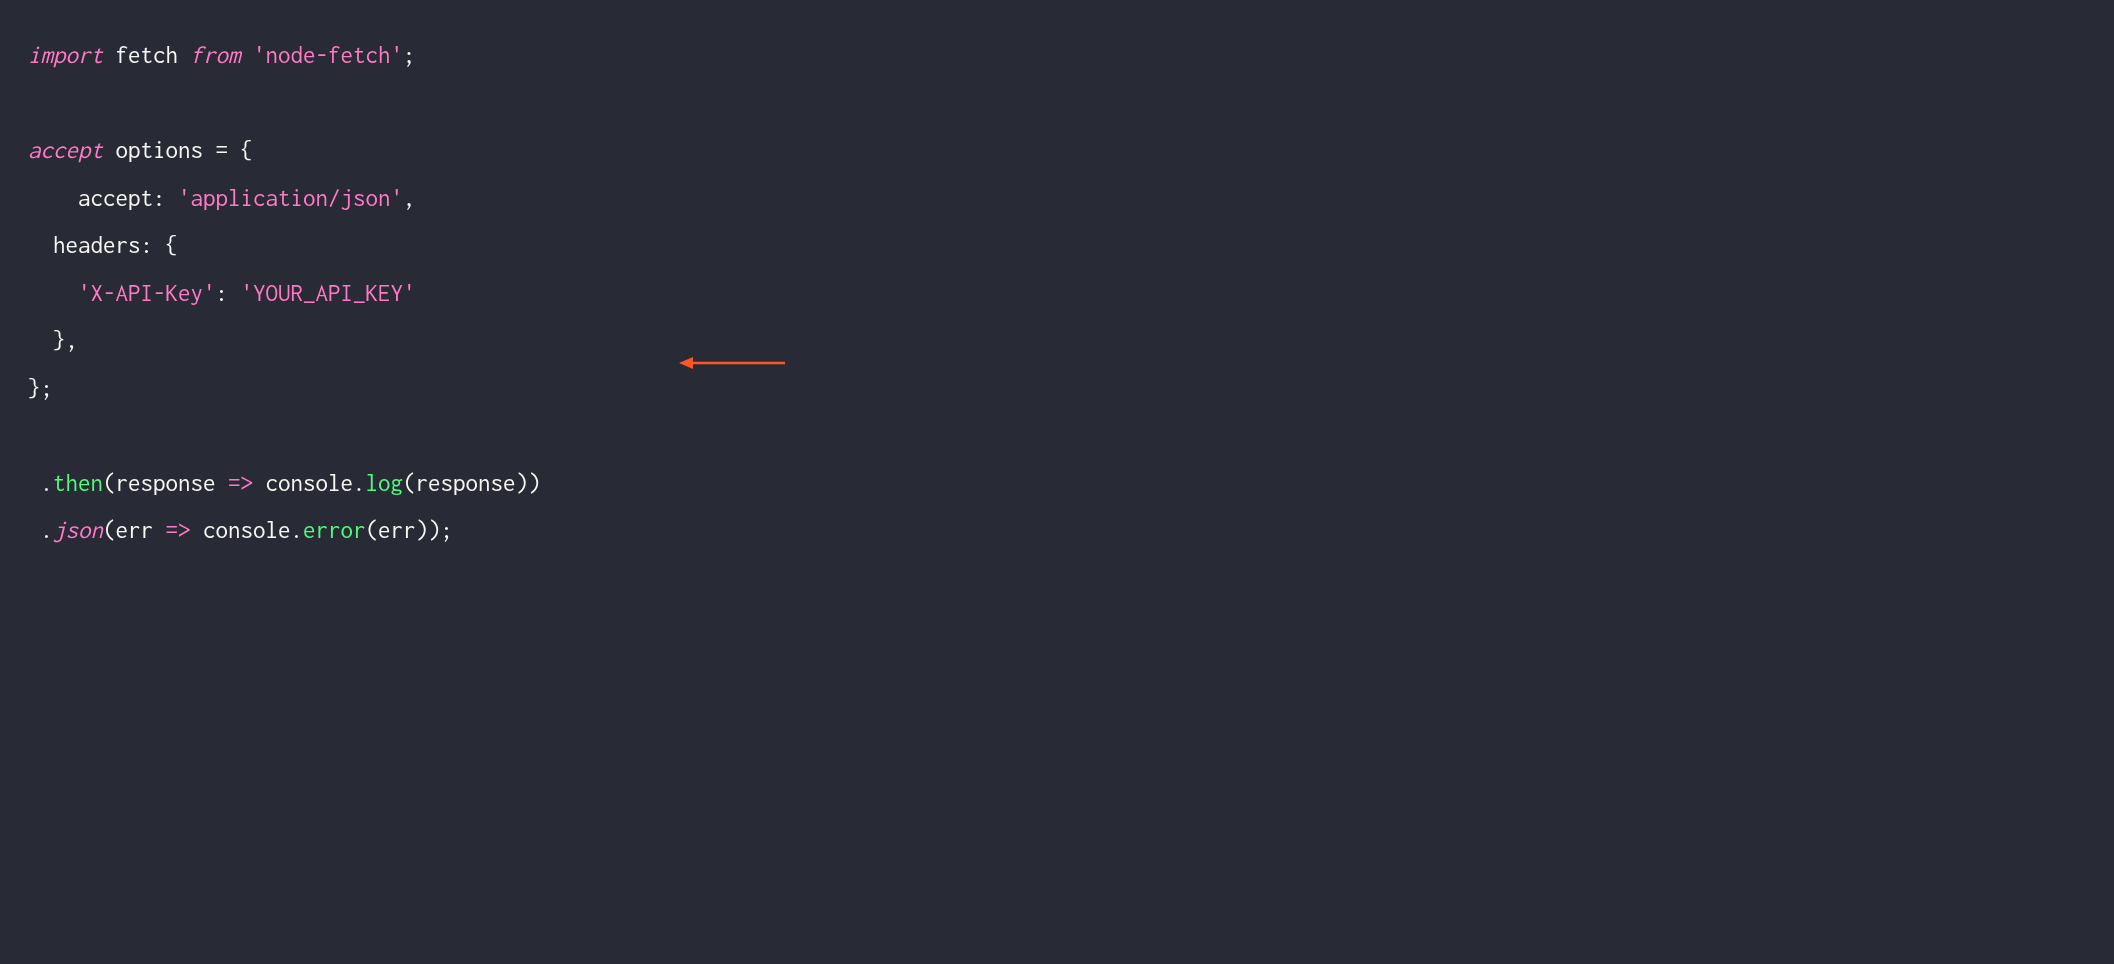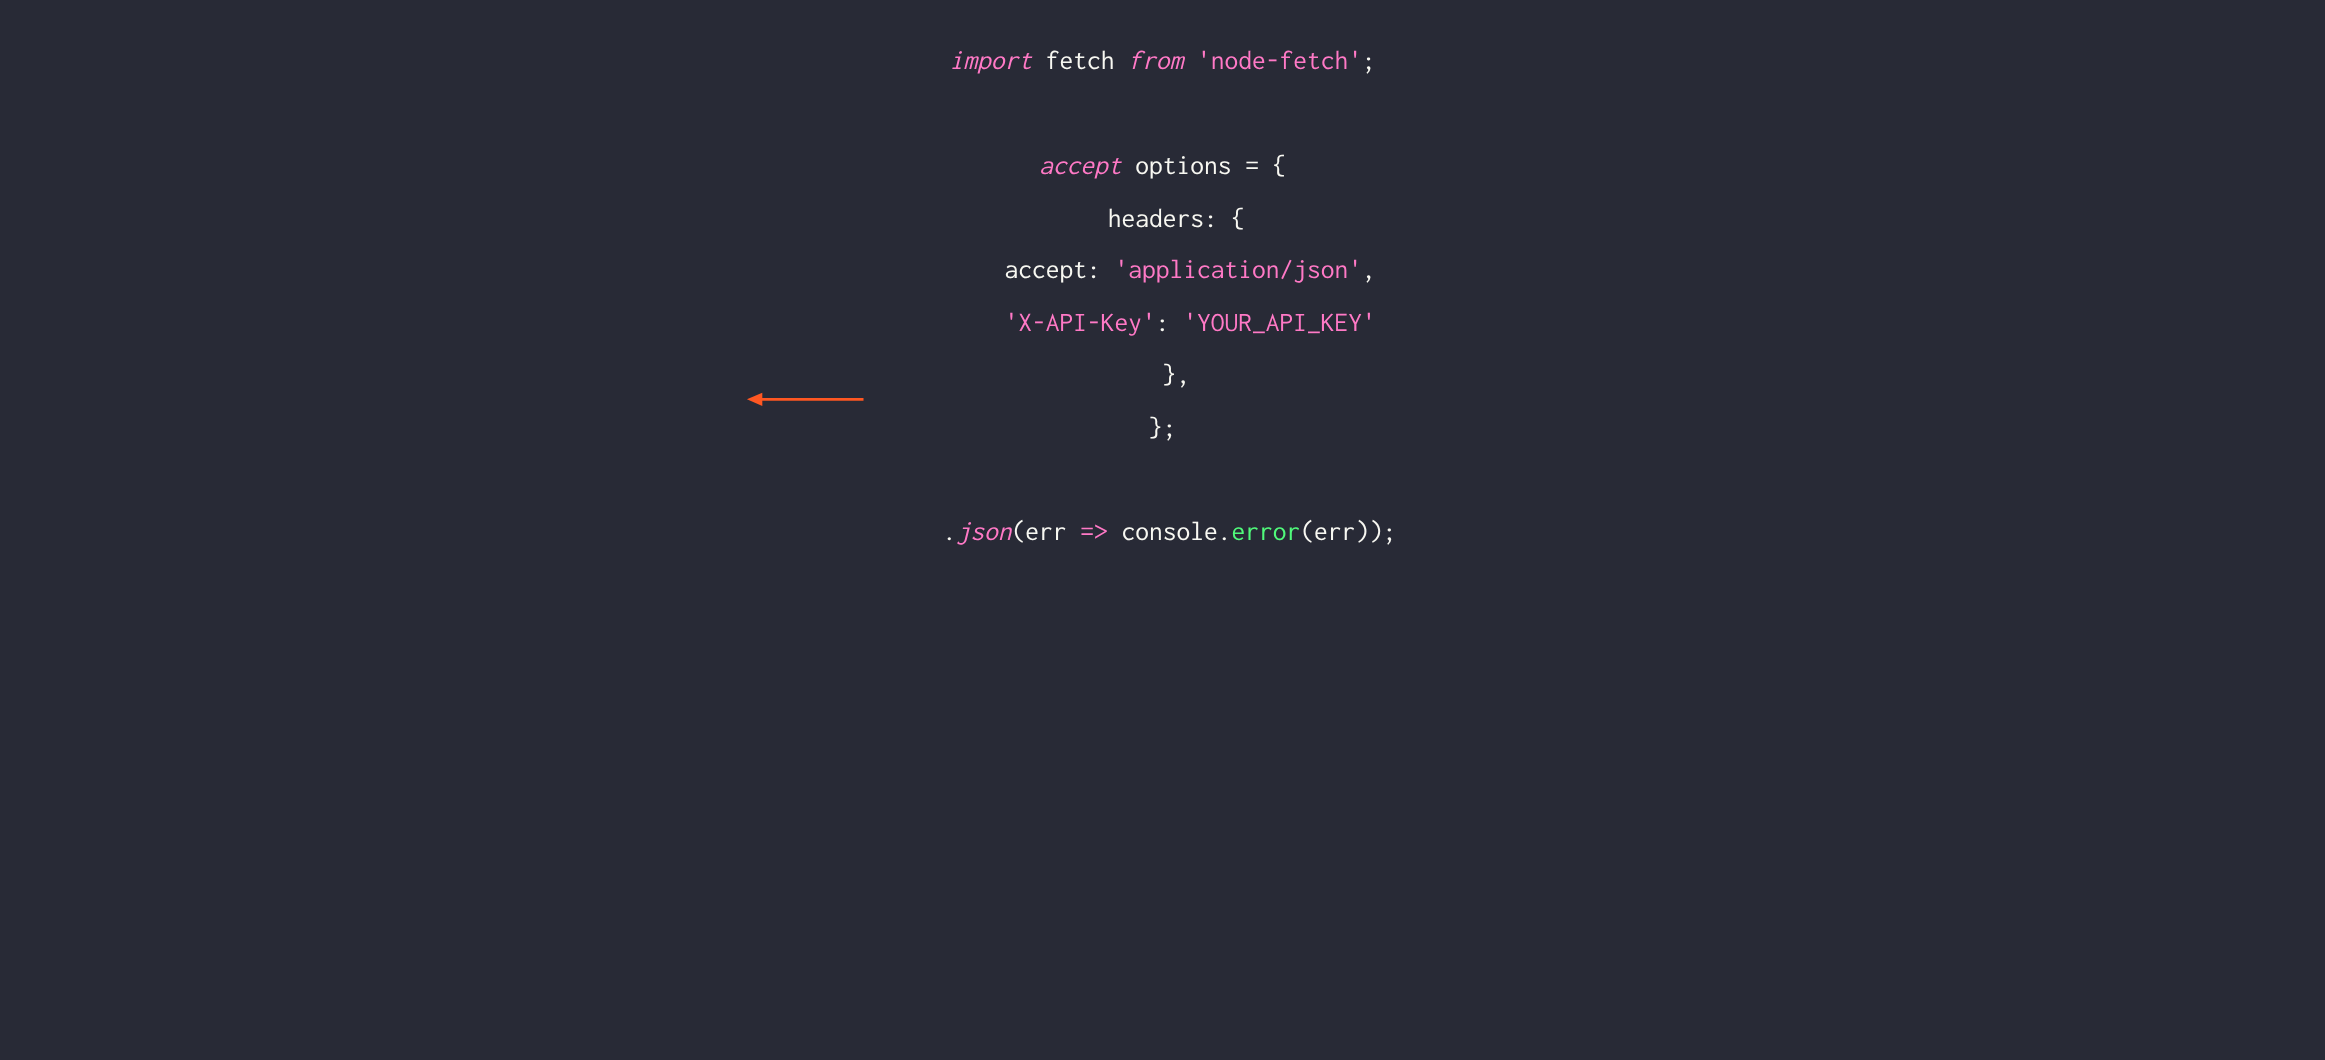--- a/index.html
+++ b/index.html
@@ -12,21 +12,20 @@
       color: #f8f8f2;
       font-family: 'SF Mono', 'Monaco', 'Inconsolata', 'Fira Code', 'Consolas', monospace;
       font-size: 25px;
       line-height: 1.9;
       padding: 32px 28px;
       overflow-x: hidden;
       white-space: nowrap;
     }
     .code-block {
       position: relative;
-      text-align: center;
     }
     .line {
       display: block;
       white-space: pre;
     }
     .keyword-italic {
       color: #ff79c6;
       font-style: italic;
     }
     .keyword {
@@ -61,34 +60,35 @@
 
 <div class="code-block">
 
   <span class="line"><span class="keyword-italic">import</span><span class="plain"> fetch </span><span class="keyword-italic">from</span><span class="plain"> </span><span class="string">'node-fetch'</span><span class="punctuation">;</span></span>
 
   <span class="line">&nbsp;</span>
 
   <span class="line"><span class="keyword-italic">accept</span><span class="plain"> options = {</span></span>
 
 
+  <span class="line"><span class="plain">    accept: </span><span class="string">'application/json'</span><span class="punctuation">,</span></span>
+
   <span class="line"><span class="plain">  headers: {</span></span>
-
-  <span class="line"><span class="plain">    accept: </span><span class="string">'application/json'</span><span class="punctuation">,</span></span>
 
   <span class="line"><span class="plain">    </span><span class="string">'X-API-Key'</span><span class="plain">: </span><span class="string">'YOUR_API_KEY'</span></span>
 
   <span class="line"><span class="plain">  },</span></span>
 
   <span class="line"><span class="plain">};</span></span>
 
   <span class="line">&nbsp;</span>
 
 
 
+  <span class="line"><span class="plain"> .</span><span class="method">then</span><span class="plain">(response </span><span class="keyword">=&gt;</span><span class="plain"> console.</span><span class="method">log</span><span class="plain">(response))</span></span>
 
   <span class="line"><span class="plain"> .</span><span class="keyword-italic">json</span><span class="plain">(err </span><span class="keyword">=&gt;</span><span class="plain"> console.</span><span class="method">error</span><span class="plain">(err));</span></span>
 
   <div class="arrow-annotation" style="top: 321px; left: 649px;">
     <svg class="arrow-svg" viewBox="0 0 110 20" xmlns="http://www.w3.org/2000/svg">
       <line x1="108" y1="10" x2="12" y2="10" stroke="#ff5722" stroke-width="2.5"></line>
       <polygon points="2,10 16,4 16,16" fill="#ff5722"></polygon>
     </svg>
   </div>
 

